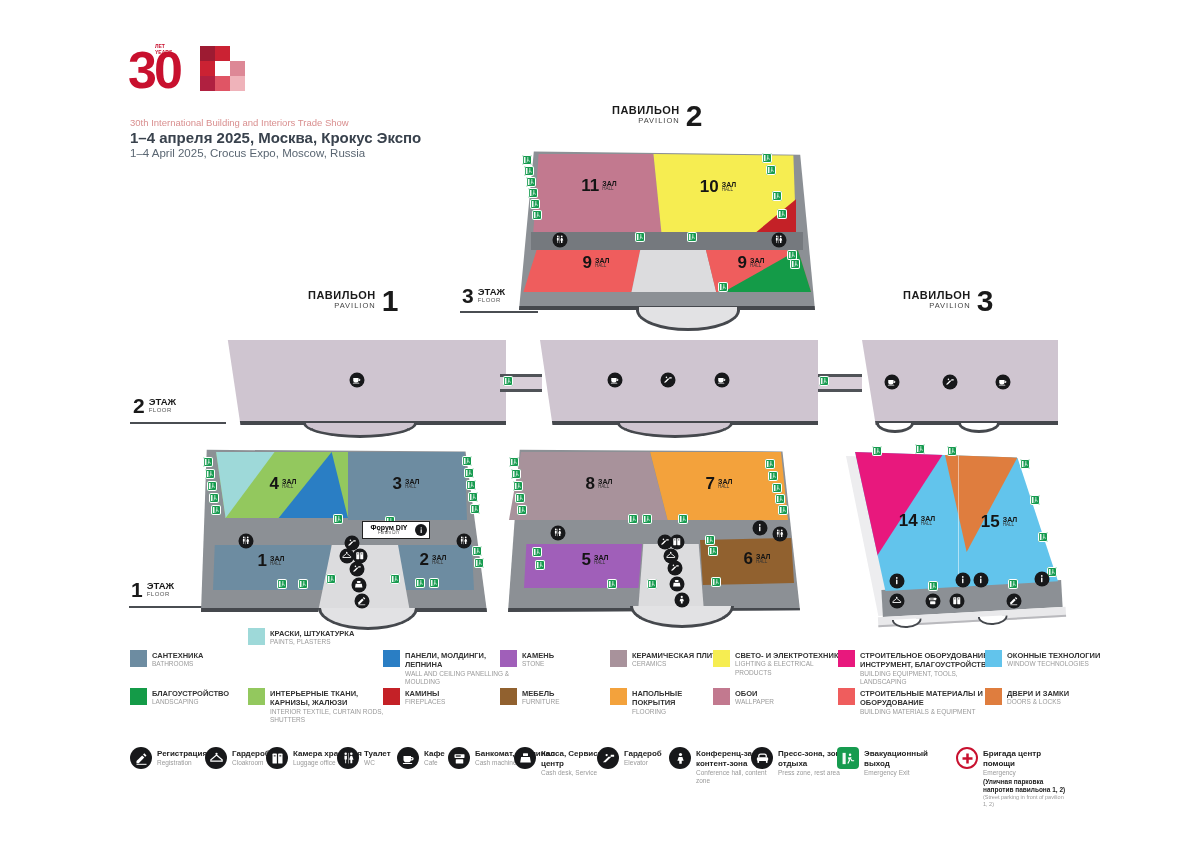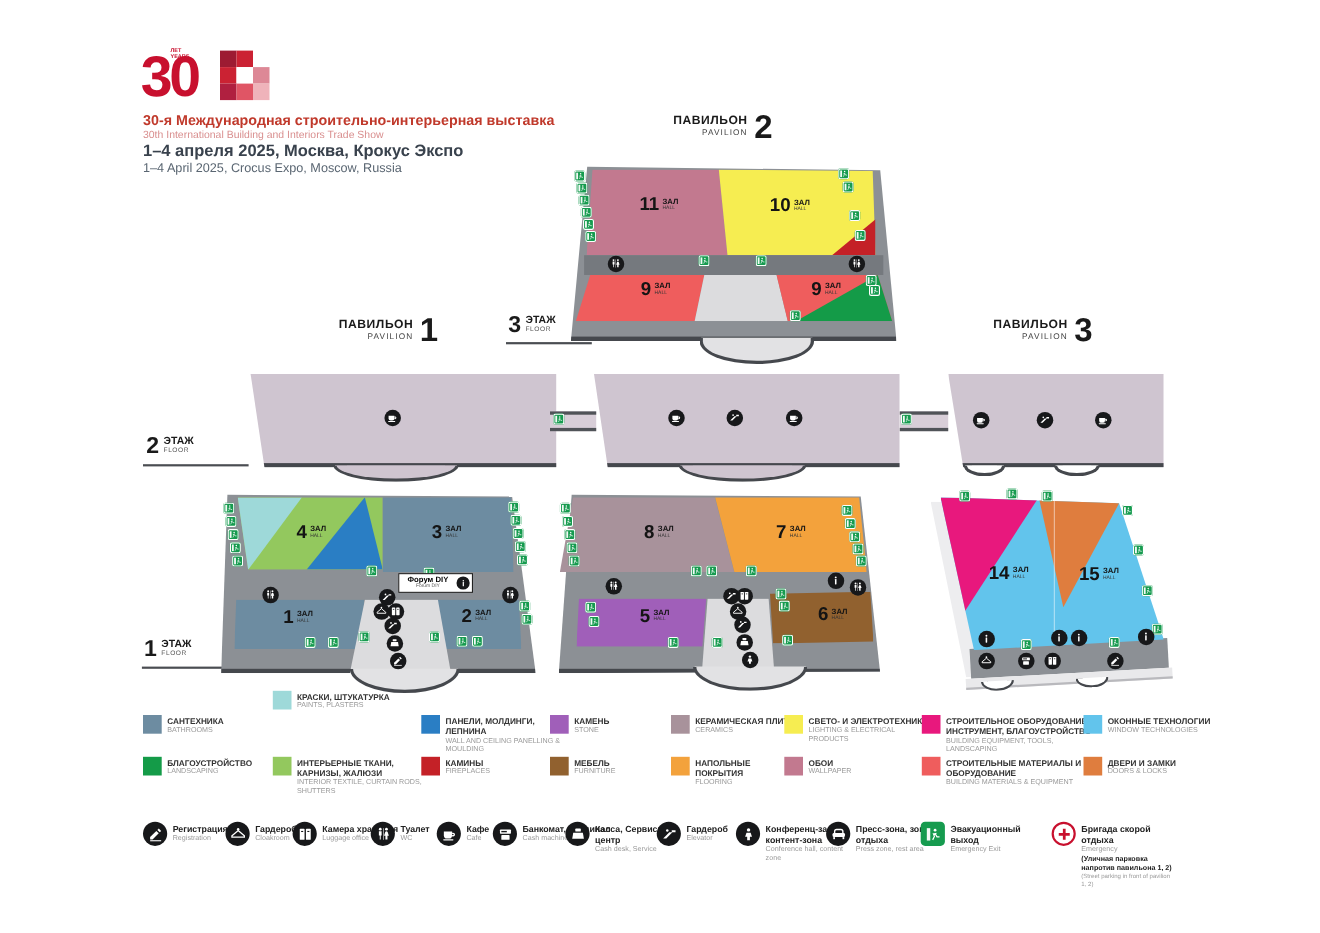--- a/index.html
+++ b/index.html
@@ -84,21 +84,20 @@
     <div style="background:#9d1b32"></div>
       <div style="background:#cb2233"></div>
       <div style="background:#fff"></div>
     <div style="background:#cb2233"></div>
       <div style="background:#fff"></div>
       <div style="background:#dd8896"></div>
     <div style="background:#b02040"></div>
       <div style="background:#e05565"></div>
       <div style="background:#efb3ba"></div>
   </div>
-  <div class="sub-ru">30-я Международная строительно-интерьерная выставка</div>
   <div class="sub-en">30th International Building and Interiors Trade Show</div>
   <div class="date-ru">1–4 апреля 2025, Москва, Крокус Экспо</div>
   <div class="date-en">1–4 April 2025, Crocus Expo, Moscow, Russia</div>
 
   <div class="pav-label" style="left:612px; top:104px;">
     <div class="pav-stack">
         <span class="ru">ПАВИЛЬОН</span>
         <span class="en">PAVILION</span>
       </div>
     <div class="pav-num">2</div>
@@ -489,21 +488,21 @@
       <span class="en">Emergency Exit</span>
     </span>
       </div>
       <div class="svc-item" style="left: 956px; top: 747px;">
         <span class="svc-icon med">
           <svg viewBox="0 0 24 24">
             <path d="M10 4h4v6h6v4h-6v6h-4v-6H4v-4h6z" fill="#c8102e"></path>
           </svg>
         </span>
     <span class="svc-tx">
-      <span class="ru">Бригада скорой отдыха</span>
+      <span class="ru">Бригада центр помощи</span>
       <span class="en">Emergency</span>
           <span class="nru">(Уличная парковка напротив павильона 1, 2)</span>
        <span class="nen">(Street parking in front of pavilion 1, 2)</span>
     </span>
       </div>
     </div>
 
 <div class="micon" style="left: 560px; top: 240px; width: 15px; height: 15px;">
       <svg viewBox="0 0 24 24">
         <circle cx="7.5" cy="4.5" r="2"></circle>

